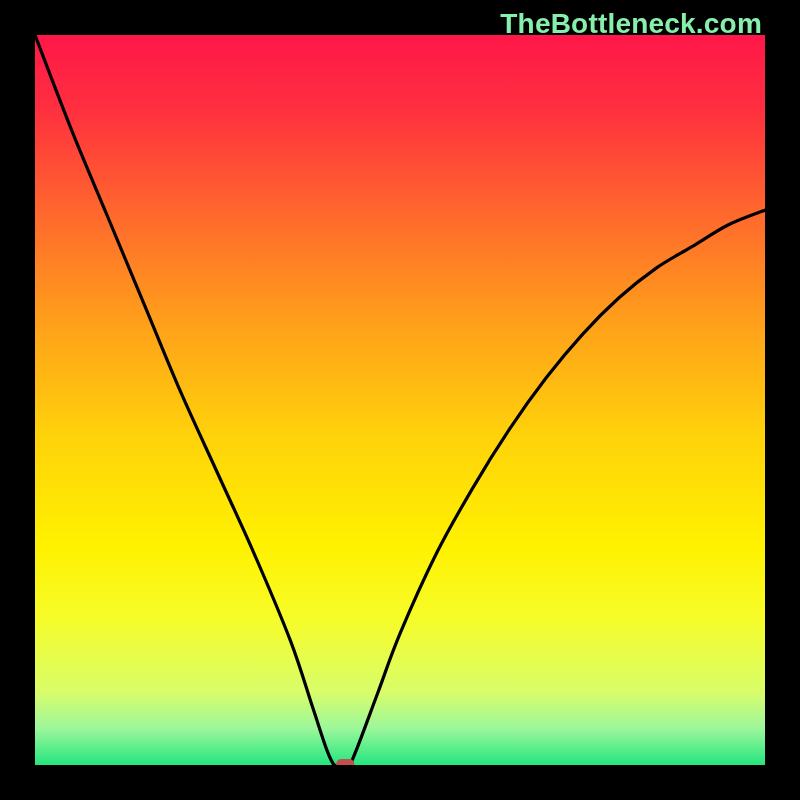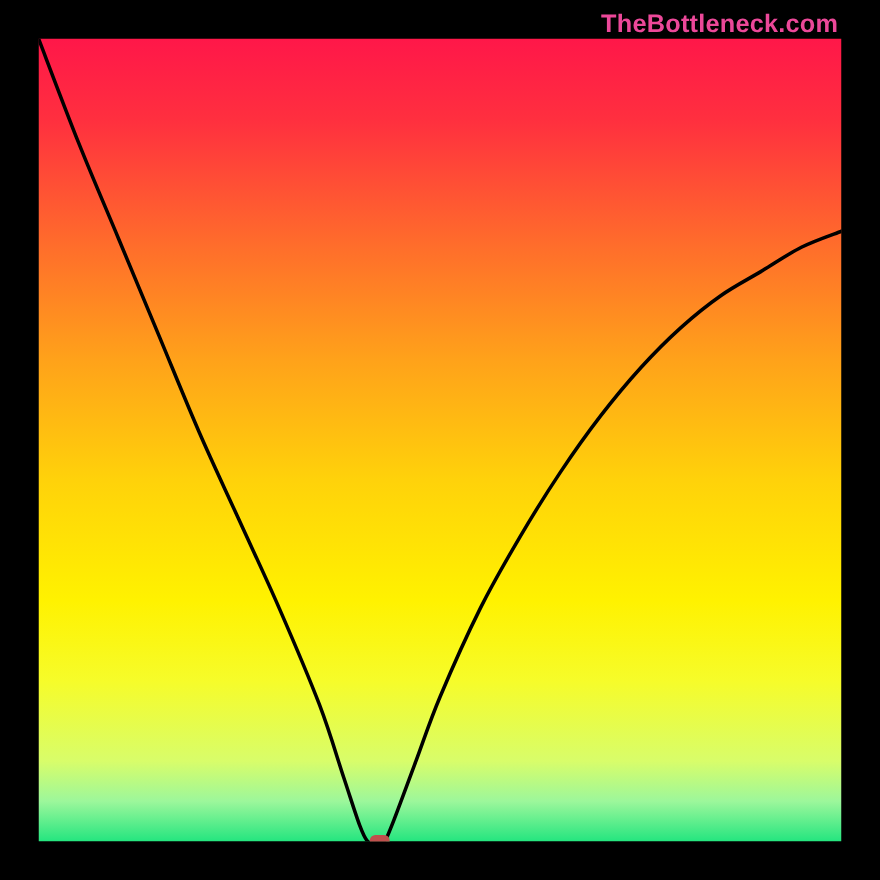--- a/index.html
+++ b/index.html
@@ -23,23 +23,23 @@
     left: 35px;
     top: 35px;
     width: 730px;
     height: 730px;
   }
   .watermark {
     position: absolute;
     top: 8px;
     right: 38px;
     font-family: Arial, Helvetica, sans-serif;
-    font-size: 23px;
+    font-size: 28px;
     font-weight: 600;
-    color: #ec4899;
+    color: #86efac;
     letter-spacing: 0.2px;
   }
   svg {
     display: block;
   }
 </style>
 </head>
 <body>
 
 <div class="frame">

